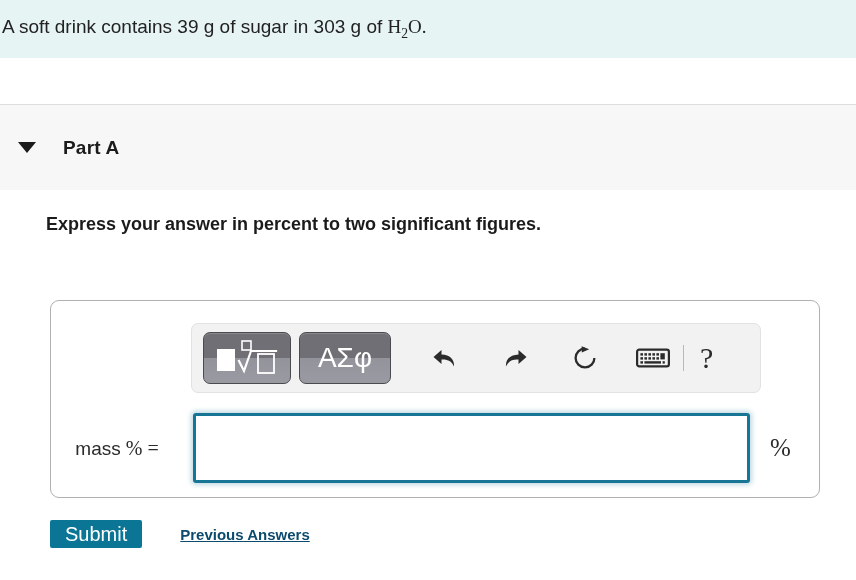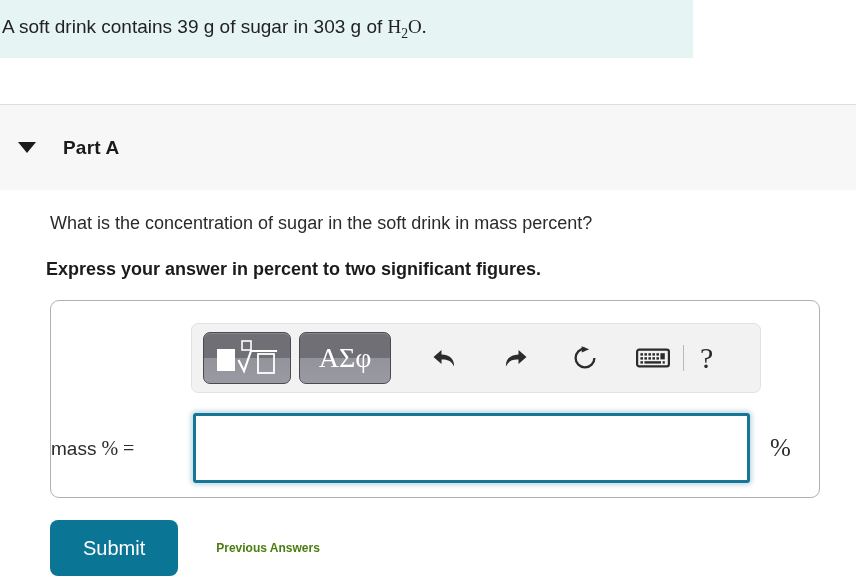--- a/index.html
+++ b/index.html
@@ -11,21 +11,21 @@
     font-family: "Liberation Sans", sans-serif;
     color: #222222;
     overflow: hidden;
     position: relative;
   }
 
   
   #problem-banner {
     position: absolute;
     left: 0; top: 0;
-    width: 693px; height: 58px;
+    width: 856px; height: 58px;
     background: #e7f4f4;
     display: flex;
     align-items: center;
   }
   #problem-text {
     font-size: 19px;
     color: #222;
     padding-left: 2px;
     line-height: 1.2;
     white-space: nowrap;
@@ -110,21 +110,21 @@
     box-shadow: inset 0 1px 0 rgba(255,255,255,.18);
     display: flex;
     align-items: center;
     justify-content: center;
     cursor: pointer;
     flex: none;
   }
   #template-button { width: 88px; margin-left: 11px; }
   #greek-button    { width: 92px; margin-left: 8px; }
   #greek-label {
-    font-family: Liberation Serif, serif;
+    font-family: Liberation Sans, sans-serif;
     font-size: 28px;
     color: #ffffff;
     line-height: 1;
   }
   .tool-icon {
     width: 44px;
     height: 50px;
     display: flex;
     align-items: center;
     justify-content: center;
@@ -154,21 +154,21 @@
   #answer-row {
     position: absolute;
     left: 0; top: 112px;
     width: 770px;
     height: 70px;
     display: flex;
     align-items: center;
   }
   #answer-label {
     width: 142px;
-    text-align: left;
+    text-align: center;
     font-size: 20px;
     color: #2b2b2b;
     padding-right: 10px;
     font-family: "Liberation Serif", serif;
   }
   #answer-label .mass { font-family: "Liberation Sans", sans-serif; font-size: 19px; }
   #answer-input {
     width: 557px;
     height: 70px;
     border: 3px solid #177595;
@@ -192,32 +192,33 @@
   #actions-row {
     position: absolute;
     left: 50px; top: 520px;
     display: flex;
     align-items: center;
   }
   #submit-button {
     background: #0b7596;
     color: #ffffff;
     border: none;
-    border-radius: 8px;
+    border-radius: 2px;
     font-size: 20px;
     font-family: "Liberation Sans", sans-serif;
-    padding: 0 33px;
-    height: 56px;
+    padding: 0 15px;
+    height: 28px;
     cursor: pointer;
   }
   .action-link {
     margin-left: 38px;
-    color: #4d7c0f;
-    font-size: 12px;
+    color: #0c4a6e;
+    font-size: 15px;
     font-weight: bold;
+    text-decoration: underline;
     cursor: pointer;
     white-space: nowrap;
   }
   #request-answer-link { margin-left: 25px; }
 </style>
 </head>
 <body>
 
 <div id="problem-banner">
   <div id="problem-text">
@@ -228,21 +229,20 @@
 <div id="part-header">
   <div id="part-toggle-icon">
     <svg width="18" height="11" viewBox="0 0 18 11" aria-hidden="true">
       <polygon points="0,0 18,0 9,11" fill="#1b1b1b"></polygon>
     </svg>
   </div>
   <div id="part-title">Part A</div>
 </div>
 
 <div id="question-body">
-  <div id="question-prompt">What is the concentration of sugar in the soft drink in mass percent?</div>
   <div id="question-instruction">Express your answer in percent to two significant figures.</div>
 </div>
 
 <div id="answer-box">
 
   <div id="math-toolbar">
 
     <div class="tpl-btn" id="template-button">
       <svg width="66" height="38" viewBox="0 0 66 38" aria-hidden="true">
         <rect x="3" y="10" width="18" height="22" fill="#ffffff"></rect>

